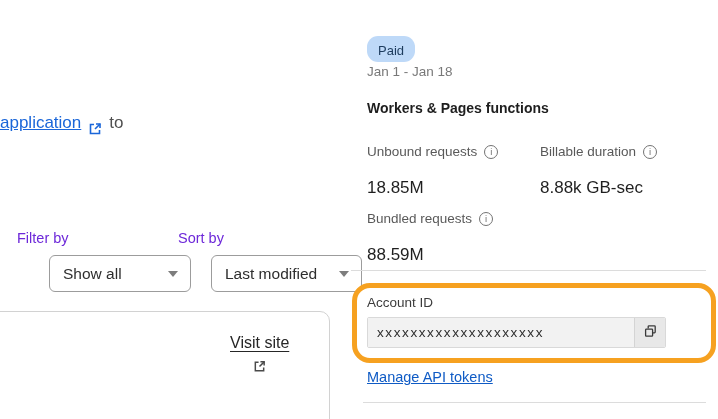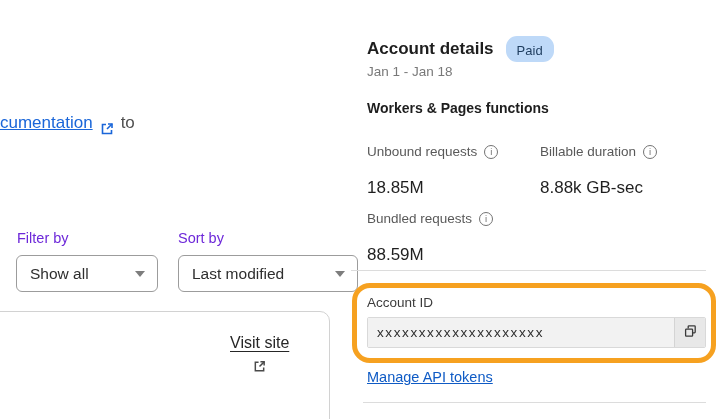--- a/index.html
+++ b/index.html
@@ -16,21 +16,21 @@
   
   .create-btn { position:absolute; left:217px; top:113px; width:115px; height:52px;
     background:#0b6cf4; border:none; border-radius:6px; color:#0d55c4;
     font-family:"Liberation Sans", sans-serif; font-size:16px; line-height:21px;
     display:flex; flex-direction:column; align-items:center; justify-content:center; cursor:pointer; }
 
   
   .ctl-label { position:absolute; top:230px; font-size:14.5px; color:#6d28d9; }
   .select { position:absolute; top:255px; height:37px; background:#fff;
     border:1px solid #9c9c9c; border-radius:6px; display:flex; align-items:center;
-    padding:0 12px 0 13px; font-size:15.5px; color:#2e2e2e; cursor:pointer; }
+    padding:0 12px 0 13px; font-size:15.5px; color:#2e2e2e; cursor:pointer;margin-left:33px; }
   .select .grow { flex:1; }
   .chev { width:0; height:0; border-left:5px solid transparent; border-right:5px solid transparent;
     border-top:6px solid #7d7d7d; margin-left:10px; }
 
   
   .card { position:absolute; left:-30px; top:311px; width:360px; height:140px;
     border:1.5px solid #d2d2d2; border-radius:0 10px 0 0; background:#fff; }
   .visit { position:absolute; top:334px; left:230px; display:flex; align-items:center; gap:7px;
     font-size:16px; color:#262626; cursor:pointer;flex-direction:column; }
   .visit .txt { text-decoration:underline; text-underline-offset:3px; }
@@ -47,77 +47,76 @@
   .info-ico { width:14px; height:14px; border:1px solid #737373; border-radius:50%; color:#737373;
     font-size:9.5px; display:inline-flex; align-items:center; justify-content:center; line-height:1; }
 
   .divider { position:absolute; height:1px; background:#dcdcdc; }
 
   
   .ring { position:absolute; left:352px; top:283px; width:364px; height:80px;
     border:5px solid #f6a120; border-radius:18px; pointer-events:none; }
 
   .acct-label { position:absolute; left:367px; top:295px; font-size:13.5px; color:#3c3c3c; }
-  .idgroup { position:absolute; left:367px; top:317px; width:339px; height:31px; display:flex;
+  .idgroup { position:absolute; left:367px; top:317px; width:299px; height:31px; display:flex;
     border:1px solid #d9d9d9; border-radius:2px; overflow:hidden; }
   .idfield { flex:1; background:#f2f2f2; border:none; outline:none; padding:0 9px;
     font-family:"Liberation Sans", sans-serif; font-size:13.5px; font-weight:500;
     letter-spacing:1.6px; color:#2e2e2e; min-width:0; }
   .copy-btn { width:31px; background:#e8e8e8; border:none; border-left:1px solid #d4d4d4;
     display:flex; align-items:center; justify-content:center; cursor:pointer; }
 
   .manage { position:absolute; left:367px; top:369px; font-size:14.5px; color:#0f5bc5;
     text-decoration:underline; cursor:pointer; }
 </style>
 </head>
 <body>
 
 <div class="canvas">
 
   <div class="intro">
     <div class="intro-line2">
-      <span class="doc-link">cumentation</span>
+      <span class="doc-link">application</span>
       <span class="ext-ico">
         <svg width="14" height="14" viewBox="0 0 14 14" fill="none" stroke="#1a66d9" stroke-width="1.6">
           <path d="M6 2.5 H2.5 V11.5 H11.5 V8"></path>
             <path d="M8 2 H12 V6"></path>
             <path d="M12 2 L7 7"></path>
         </svg>
       </span>
       <span>to</span>
     </div>
   </div>
 
 
   <div class="ctl-label" style="left:17px;">Filter by</div>
   <div class="select" style="left:16px; width:142px;">
     <span class="grow">Show all</span>
     <span class="chev"></span>
   </div>
 
   <div class="ctl-label" style="left:178px;">Sort by</div>
-  <div class="select" style="left:178px; width:180px;align-items:center;">
+  <div class="select" style="left:178px; width:151px;align-items:center;">
     <span class="grow">Last modified</span>
     <span class="chev"></span>
   </div>
 
   <div class="card"></div>
   <div class="visit">
     <span class="txt">Visit site</span>
     <span>
       <svg width="13" height="13" viewBox="0 0 14 14" fill="none" stroke="#4a4a4a" stroke-width="1.6">
         <path d="M6 2.5 H2.5 V11.5 H11.5 V8"></path>
           <path d="M8 2 H12 V6"></path>
           <path d="M12 2 L7 7"></path>
       </svg>
     </span>
   </div>
 
   <div class="r-title-row">
-    <span class="r-title">Account details</span>
     <span class="badge">Paid</span>
   </div>
   <div class="date">Jan 1 - Jan 18</div>
   <div class="sec-title">Workers &amp; Pages functions</div>
 
   <div class="stat-label" style="left:367px; top:144px;">
     <span>Unbound requests</span>
     <span class="info-ico">i</span>
   </div>
   <div class="stat-value" style="left:367px; top:167px;">18.85M</div>

